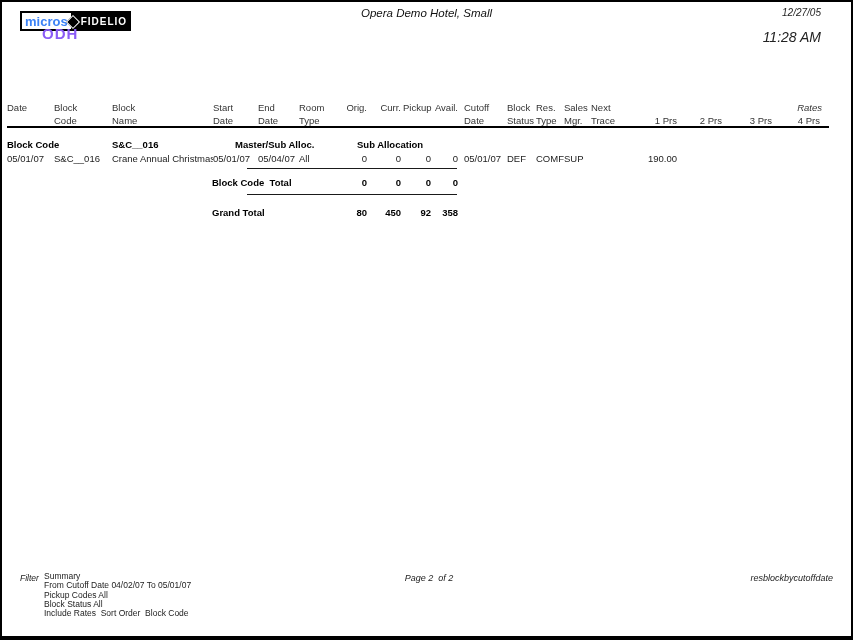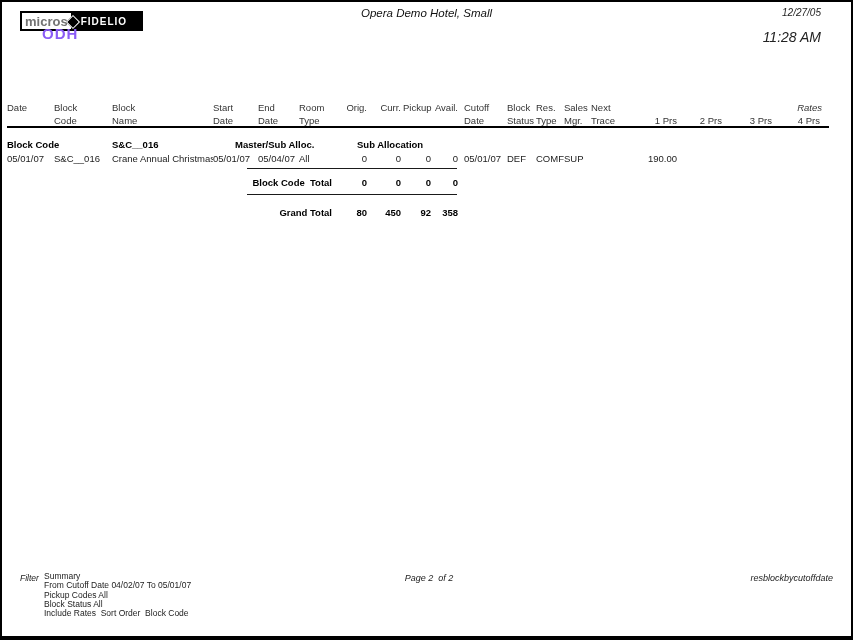--- a/index.html
+++ b/index.html
@@ -5,24 +5,24 @@
   html,body { margin:0; padding:0; background:#808080; }
   .page {
     position:relative; width:853px; height:640px; box-sizing:border-box;
     background:#ffffff; color:#222;
     border:2px solid #000; border-bottom:4px solid #000;
     font-family:"Liberation Sans", sans-serif;
     overflow:hidden;
   }
   
   .logo { position:absolute; left:18px; top:9px; display:flex; align-items:stretch; height:20px; }
-  .logo-micros { background:#fff; border:2px solid #000; color:#737373; font-weight:bold;
+  .logo-micros { background:#fff; border:2px solid #000; color:#3b82f6; font-weight:bold;
     font-size:13px; padding:0 3px; display:flex; align-items:center; }
   .logo-fidelio { position:relative; background:#000; color:#fff; font-weight:bold;
-    font-size:10px; letter-spacing:1px; padding:0 16px 0 8px; display:flex; align-items:center; }
+    font-size:10px; letter-spacing:1px; padding:0 4px 0 8px; display:flex; align-items:center; }
   .logo-mark { position:absolute; left:-5px; top:50%; margin-top:-4px; width:8px; height:8px;
     background:#000; border:1px solid #fff; transform:rotate(45deg); }
   .property-code { position:absolute; left:40px; top:23px; font-size:15px; font-weight:bold;
     color:#8b5cf6; letter-spacing:1px; }
   .hotel-name { position:absolute; top:5px; left:0; width:100%; text-align:center;
     font-style:italic; font-size:11.5px; color:#111; }
   .report-title { position:absolute; top:36px; left:0; width:100%; text-align:center;
     font-style:italic; font-weight:bold; font-size:11.5px; color:#000; }
   .print-date { position:absolute; top:5px; right:30px; font-style:italic; font-size:10px; }
   .print-time { position:absolute; top:27px; right:30px; font-style:italic; font-size:14px; }
@@ -48,21 +48,21 @@
   .c-ntrace  { left:589px; width:40px; }
   .c-1prs    { left:630px; width:45px; text-align:right; }
   .c-2prs    { left:678px; width:42px; text-align:right; }
   .c-3prs    { left:727px; width:43px; text-align:right; }
   .c-4prs    { left:775px; width:43px; text-align:right; }
   .c-rates   { left:660px; width:160px; text-align:right;font-style:italic; }
   .g-label { left:5px;   width:100px; }
   .g-code  { left:110px; width:130px; }
   .g-alloc { left:233px; width:125px; }
   .g-sub   { left:355px; width:130px; }
-  .t-label { left:210px; width:120px; text-align:right; white-space:pre; }
+  .t-label { left:210px; width:120px; text-align:left; white-space:pre; }
   .rule-full { position:absolute; left:5px; top:124px; width:822px; height:2px; background:#000; }
   .rule-t1 { position:absolute; left:245px; top:166px; width:210px; height:1px; background:#1a1a1a; }
   .rule-t2 { position:absolute; left:245px; top:192px; width:210px; height:1px; background:#1a1a1a; }
   
   .filter-label { position:absolute; left:18px; top:571px; font-size:8.5px; font-style:italic; }
   .filter-lines { position:absolute; left:42px; top:570px; font-size:8.5px; line-height:9.3px; }
   .filter-lines div { white-space:pre; }
   .page-info { position:absolute; left:352px; top:571px; width:150px; text-align:center;
     font-style:italic; font-size:9px; white-space:pre; }
   .report-code { position:absolute; right:18px; top:571px; font-style:italic; font-size:9px; }

